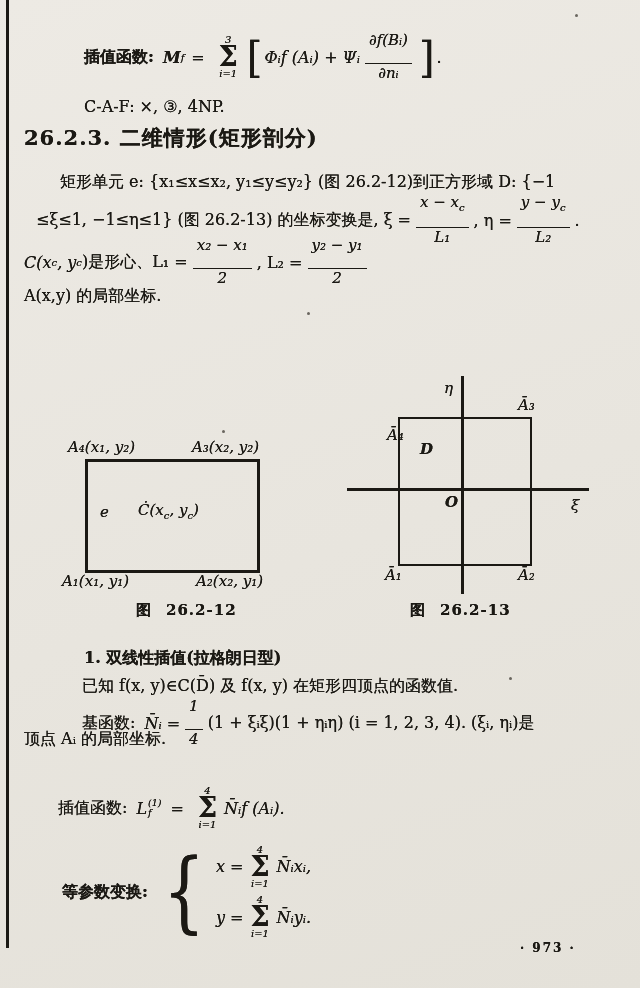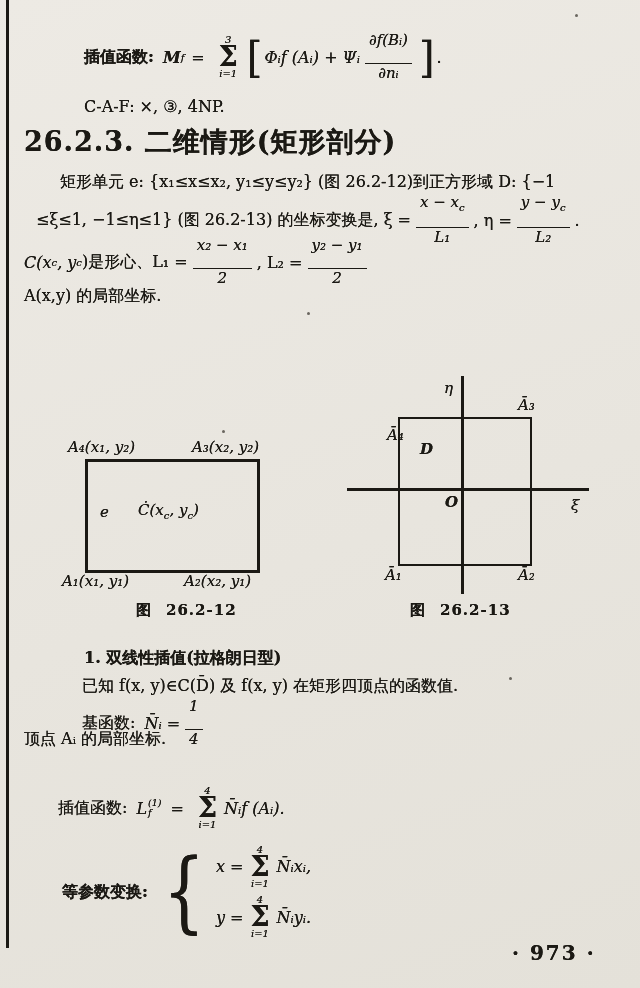--- a/index.html
+++ b/index.html
@@ -31,21 +31,21 @@
   .heading{font-weight:700;letter-spacing:1px;}
   sub{font-size:10px;font-style:italic;}
   
   .stroke{position:absolute;background:#1b1914;}
   .rectbox{position:absolute;border:3px solid #1b1914;background:transparent;}
   .sqbox{position:absolute;border:2.5px solid #1b1914;background:transparent;}
   .figlabel{position:absolute;font-style:italic;font-size:15px;white-space:nowrap;}
   .caption{position:absolute;font-style:normal;font-size:15px;font-weight:600;letter-spacing:1px;white-space:nowrap;display:flex;gap:14px;}
   .brace{font-size:88px;font-weight:100;line-height:.95;font-style:normal;margin:0 4px 0 8px;transform:scaleX(.75);}
   .speck{position:absolute;width:3px;height:3px;border-radius:50%;background:#4a463e;opacity:.8;}
-  .pageno{position:absolute;font-weight:700;font-size:20px;letter-spacing:2px;}
+  .pageno{position:absolute;font-weight:700;font-size:12px;letter-spacing:2px;margin-left:8px;}
 </style>
 </head>
 <body>
 
 <div class="stroke" style="left:6px;top:0;width:3px;height:948px;"></div>
 
 <div class="speck" style="left:575px;top:14px;"></div>
 <div class="speck" style="left:307px;top:312px;"></div>
 <div class="speck" style="left:222px;top:430px;"></div>
 <div class="speck" style="left:509px;top:677px;"></div>
@@ -67,21 +67,21 @@
     <span class="den">∂nᵢ</span>
   </span>
   <span class="bigbr">]</span>
   <span class="cn">.</span>
 </div>
 
 <div class="eqline" style="left:84px;top:94px;height:24px;">
   <span class="cn">C-A-F: ×, ③, 4NP.</span>
 </div>
 
-<div class="abs heading" style="left:24px;top:124px;font-size:27px;">26.2.3. 二维情形(矩形剖分)</div>
+<div class="abs heading" style="left:24px;top:124px;font-size:21px;">26.2.3. 二维情形(矩形剖分)</div>
 
 <div class="abs cn" style="left:60px;top:172px;">矩形单元 e: {x₁≤x≤x₂, y₁≤y≤y₂} (图 26.2-12)到正方形域 D: {−1</div>
 
 <div class="eqline" style="left:36px;top:198px;height:44px;">
   <span class="cn">≤ξ≤1, −1≤η≤1} (图 26.2-13) 的坐标变换是, ξ =</span>
   <span class="frac">
     <span class="num"><span class="it">x − x</span><sub>c</sub></span>
     <span class="den">L₁</span>
   </span>
   <span class="cn">, η =</span>
@@ -110,21 +110,21 @@
 </div>
 
 <div class="abs cn" style="left:24px;top:286px;">A(x,y) 的局部坐标.</div>
 
 <div class="figlabel" style="left:68px;top:438px;">A₄(x₁, y₂)</div>
 <div class="figlabel" style="left:192px;top:438px;">A₃(x₂, y₂)</div>
 <div class="rectbox" style="left:85px;top:459px;width:169px;height:108px;"></div>
 <div class="figlabel" style="left:100px;top:503px;">e</div>
 <div class="figlabel" style="left:138px;top:501px;"><span>Ċ(x</span><sub>c</sub><span>, y</span><sub>c</sub><span>)</span></div>
 <div class="figlabel" style="left:62px;top:572px;">A₁(x₁, y₁)</div>
-<div class="figlabel" style="left:184px;top:572px;text-align:center;">A₂(x₂, y₁)</div>
+<div class="figlabel" style="left:196px;top:572px;text-align:center;">A₂(x₂, y₁)</div>
 <div class="caption" style="left:136px;top:601px;">
   <span>图</span>
   <span>26.2-12</span>
 </div>
 
 <div class="stroke" style="left:461px;top:376px;width:2.5px;height:218px;"></div>
 <div class="stroke" style="left:347px;top:488px;width:242px;height:2.5px;"></div>
 <div class="sqbox" style="left:398px;top:417px;width:130px;height:145px;"></div>
 <div class="figlabel" style="left:444px;top:379px;">η</div>
 <div class="figlabel" style="left:387px;top:396px;margin-top:30px;">Ā₄</div>
@@ -142,20 +142,21 @@
 <div class="abs cn b" style="left:84px;top:648px;">1. 双线性插值(拉格朗日型)</div>
 <div class="abs cn" style="left:82px;top:676px;">已知 f(x, y)∈C(D̄) 及 f(x, y) 在矩形四顶点的函数值.</div>
 
 <div class="eqline" style="left:82px;top:702px;height:42px;justify-content:flex-end;">
   <span class="cn">基函数:</span>
   <span class="it gap">N̄ᵢ =</span>
   <span class="frac">
     <span class="num">1</span>
     <span class="den">4</span>
   </span>
+  <span class="cn">(1 + ξᵢξ)(1 + ηᵢη) (i = 1, 2, 3, 4). (ξᵢ, ηᵢ)是</span>
 </div>
 <div class="abs cn" style="left:24px;top:729px;">顶点 Aᵢ 的局部坐标.</div>
 
 <div class="eqline" style="left:58px;top:780px;height:56px;">
   <span class="cn">插值函数:</span>
   <span class="it gap">L</span>
   <span class="supsub">
     <span>(1)</span>
     <span>f</span>
   </span>

